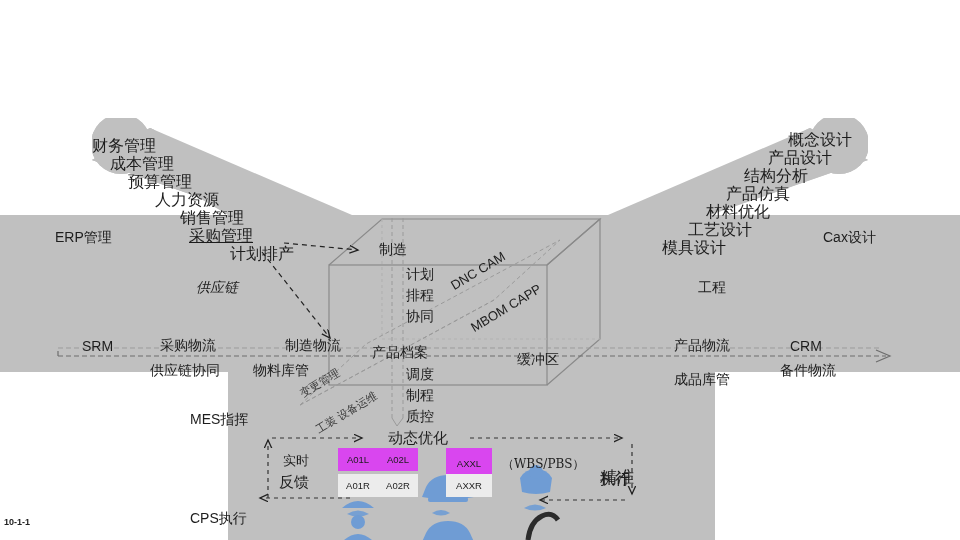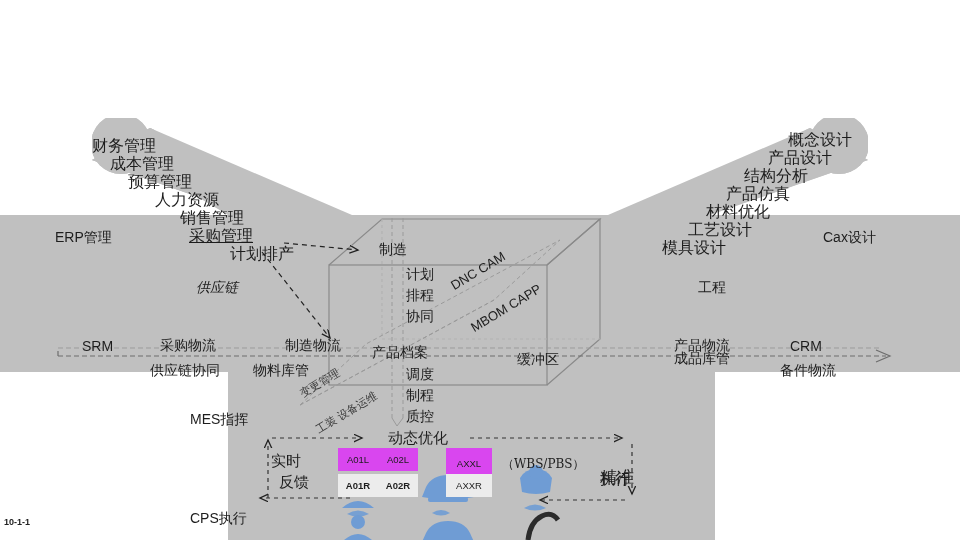--- a/index.html
+++ b/index.html
@@ -257,37 +257,37 @@
   <div class="lbl small rot" style="left:297px;top:388px;transform:rotate(-31deg);font-size:11px;color:#3a3a3a;">变更管理</div>
   <div class="lbl small rot" style="left:313px;top:424px;transform:rotate(-31deg);font-size:11px;color:#3a3a3a;">工装 设备运维</div>
 
   <div class="lbl side" style="left:82px;top:338px;">SRM</div>
   <div class="lbl side" style="left:790px;top:338px;">CRM</div>
   <div class="lbl cn side" style="left:160px;top:337px;">采购物流</div>
   <div class="lbl cn side" style="left:150px;top:362px;">供应链协同</div>
   <div class="lbl cn side" style="left:285px;top:337px;">制造物流</div>
   <div class="lbl cn side" style="left:253px;top:362px;">物料库管</div>
   <div class="lbl cn side" style="left:674px;top:337px;">产品物流</div>
-  <div class="lbl cn side" style="left:674px;top:350px;">成品库管</div>
+  <div class="lbl cn side" style="left:674px;top:371px;">成品库管</div>
   <div class="lbl cn side" style="left:780px;top:362px;">备件物流</div>
 
   <div class="lbl side" style="left:190px;top:411px;">MES指挥</div>
   <div class="lbl side" style="left:190px;top:510px;">CPS执行</div>
   <div class="lbl cn" style="left:388px;top:429px;font-size:15px;">动态优化</div>
-  <div class="lbl cn" style="left:271px;top:452px;font-size:15px;">实时</div>
+  <div class="lbl cn" style="left:283px;top:452px;font-size:13px;">实时</div>
   <div class="lbl cn" style="left:279px;top:473px;font-size:15px;">反馈</div>
   <div class="lbl cn" style="left:600px;top:466px;font-size:17px;">精准</div>
   <div class="lbl cn" style="left:600px;top:470px;font-size:15px;">执行</div>
   <div class="lbl cn" style="left:502px;top:456px;font-size:12px;">（WBS/PBS）</div>
 
   <div class="card top" style="left:338px;top:448px;width:80px;height:23px;">
     <span>A01L</span>
     <span>A02L</span>
   </div>
-  <div class="card bot" style="left:338px;top:474px;width:80px;height:23px;font-weight:bold;">
+  <div class="card bot" style="left:338px;top:474px;width:80px;height:23px;">
     <span>A01R</span>
     <span>A02R</span>
   </div>
   <div class="card top" style="left:446px;top:448px;width:46px;height:30px;">
     <span>AXXL</span>
   </div>
   <div class="card bot" style="left:446px;top:474px;width:46px;height:23px;">
     <span>AXXR</span>
   </div>
 

